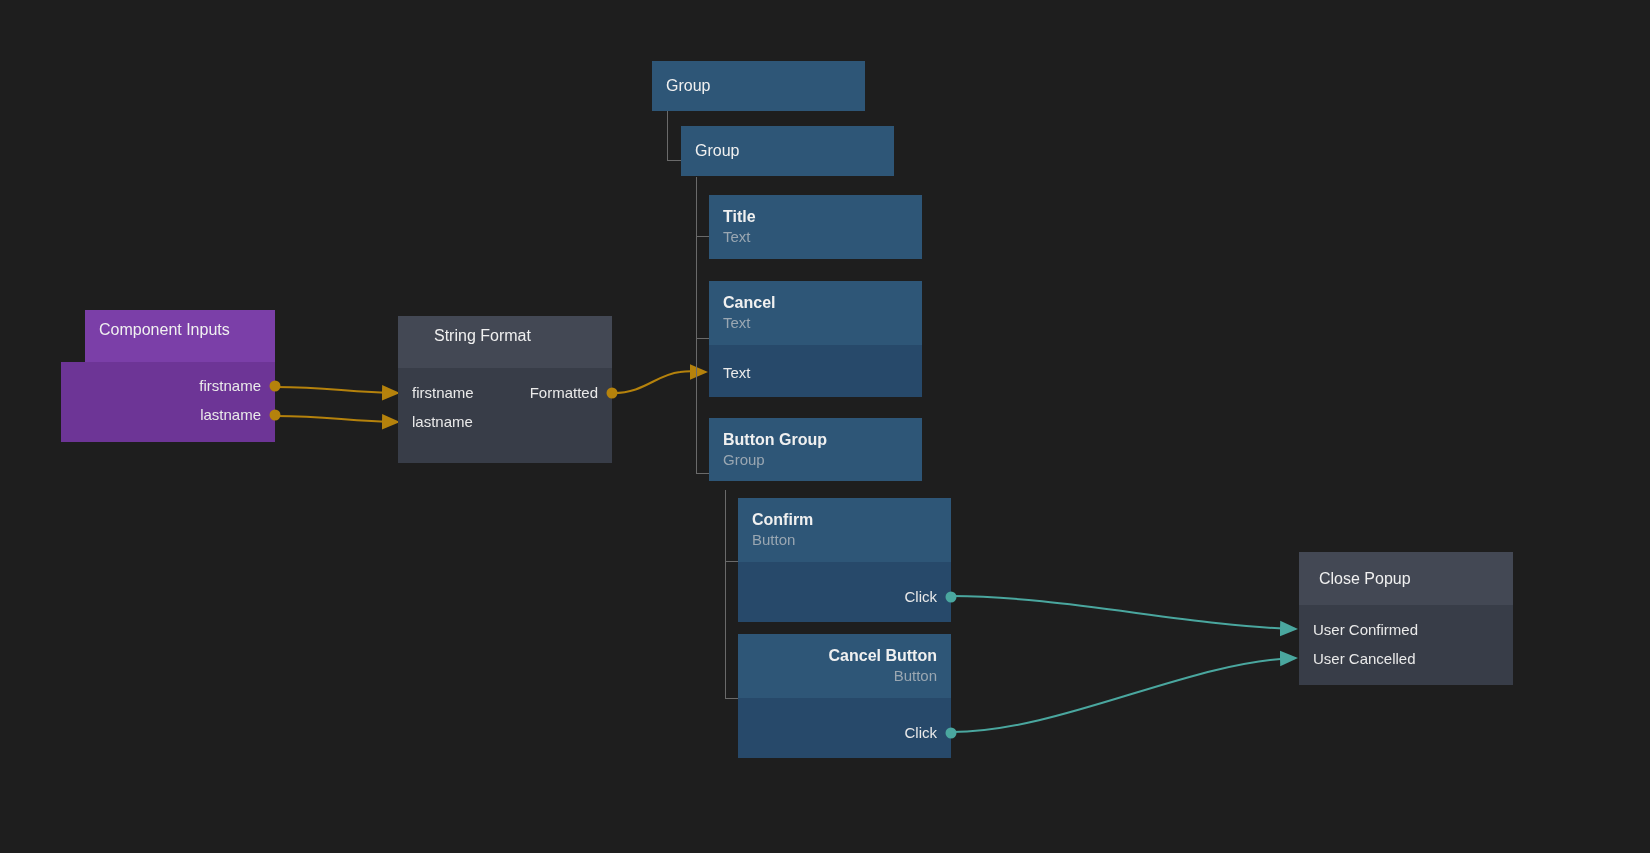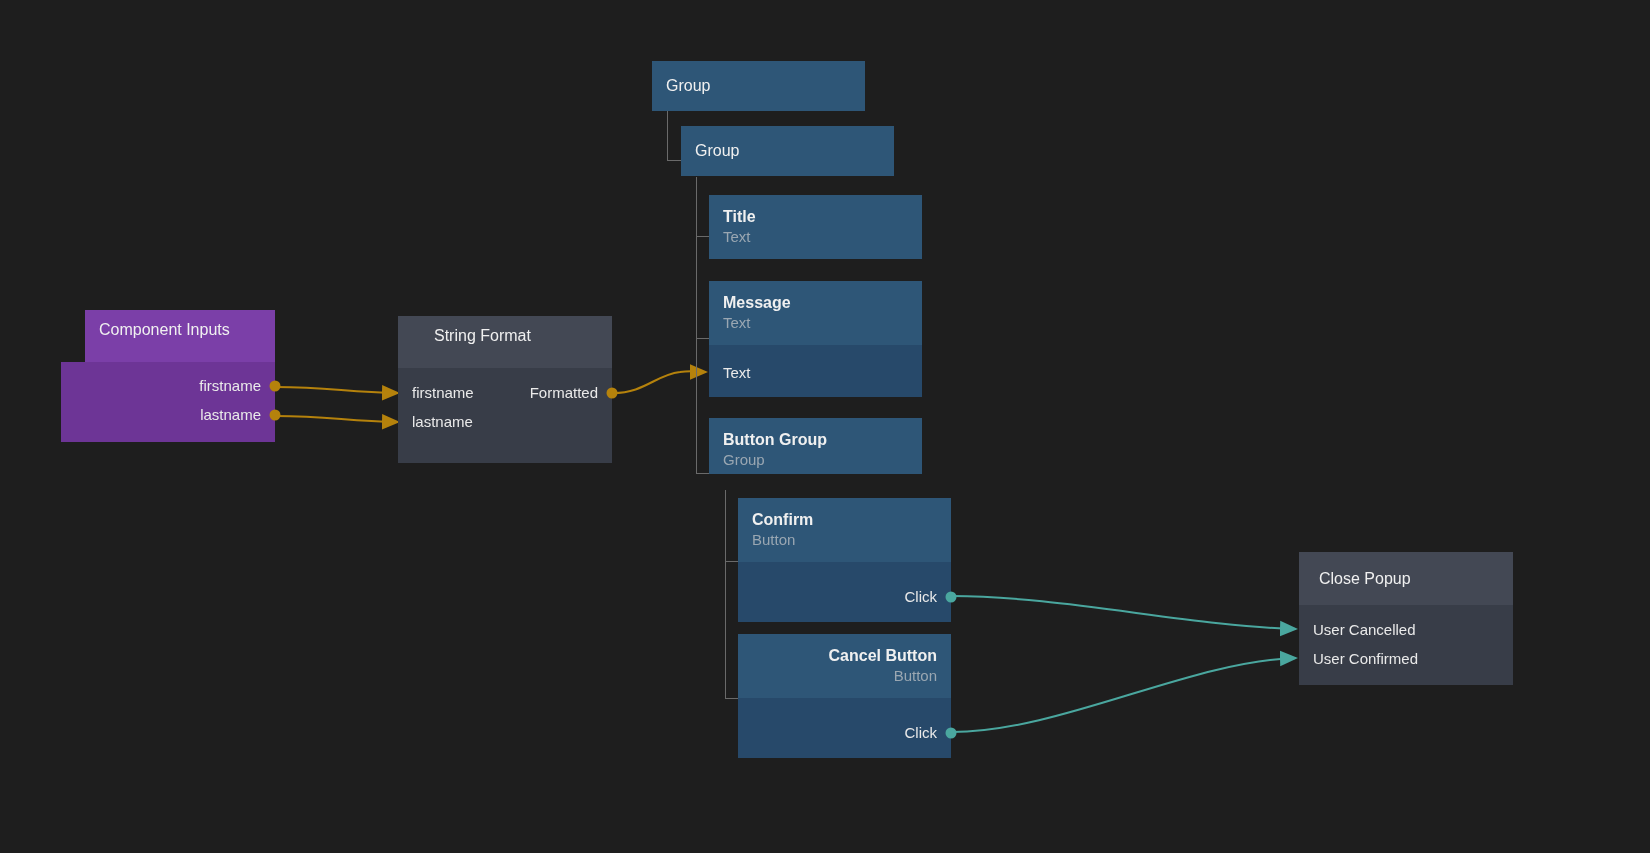--- a/index.html
+++ b/index.html
@@ -191,32 +191,32 @@
 
   <div class="node blue" style="left:709px; top:195px; width:213px;">
     <div class="node-header" style="height:64px; padding-top:12px;">
       <div class="node-title bold">Title</div>
       <div class="node-subtitle">Text</div>
     </div>
   </div>
 
   <div class="node blue" style="left:709px; top:281px; width:213px;">
     <div class="node-header" style="height:64px; padding-top:12px;">
-      <div class="node-title bold">Message</div>
+      <div class="node-title bold">Cancel</div>
       <div class="node-subtitle">Text</div>
     </div>
     <div class="node-body" style="height:52px; padding-top:13px;">
       <div class="port-row">
         <span class="port-label-in">Text</span>
       </div>
     </div>
   </div>
 
   <div class="node blue" style="left:709px; top:418px; width:213px;">
-    <div class="node-header" style="height:56px; padding-top:12px;">
+    <div class="node-header" style="height:63px; padding-top:12px;">
       <div class="node-title bold">Button Group</div>
       <div class="node-subtitle">Group</div>
     </div>
   </div>
 
   <div class="node blue" style="left:738px; top:498px; width:213px;">
     <div class="node-header" style="height:64px; padding-top:12px;">
       <div class="node-title bold">Confirm</div>
       <div class="node-subtitle">Button</div>
     </div>
@@ -240,21 +240,21 @@
       </div>
     </div>
   </div>
 
   <div class="node grey" style="left:1299px; top:552px; width:214px;">
     <div class="node-header" style="height:53px; display:flex; align-items:center;padding-left:20px;">
       <div class="node-title">Close Popup</div>
     </div>
     <div class="node-body" style="height:80px; padding-top:10px;">
       <div class="port-row">
+        <span class="port-label-in">User Confirmed</span>
+      </div>
+      <div class="port-row">
         <span class="port-label-in">User Cancelled</span>
       </div>
-      <div class="port-row">
-        <span class="port-label-in">User Confirmed</span>
-      </div>
     </div>
   </div>
 
 </div>
 
 </body></html>

